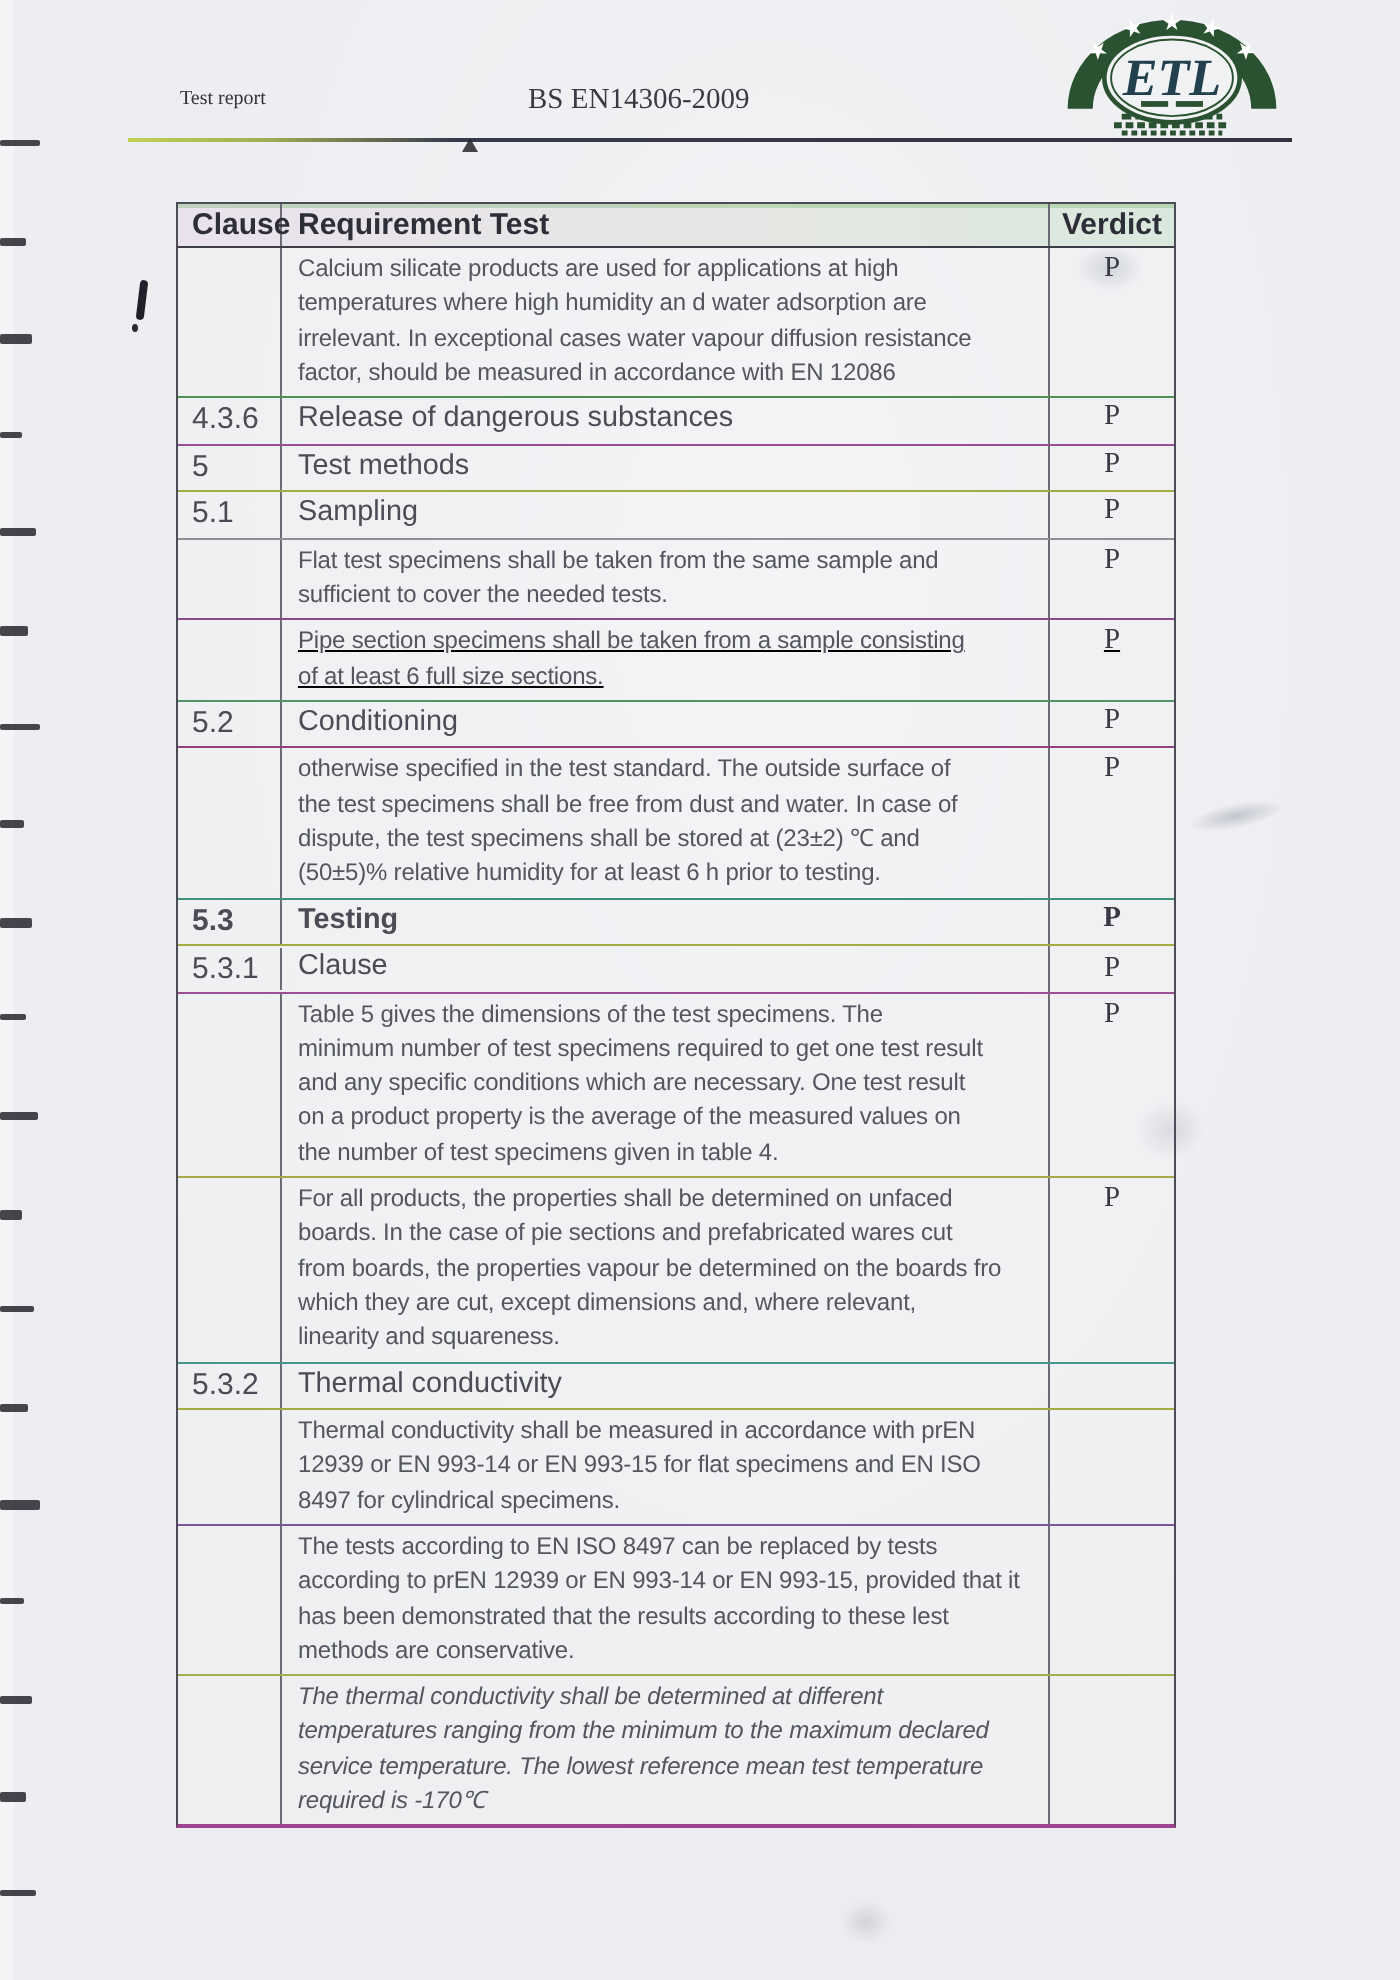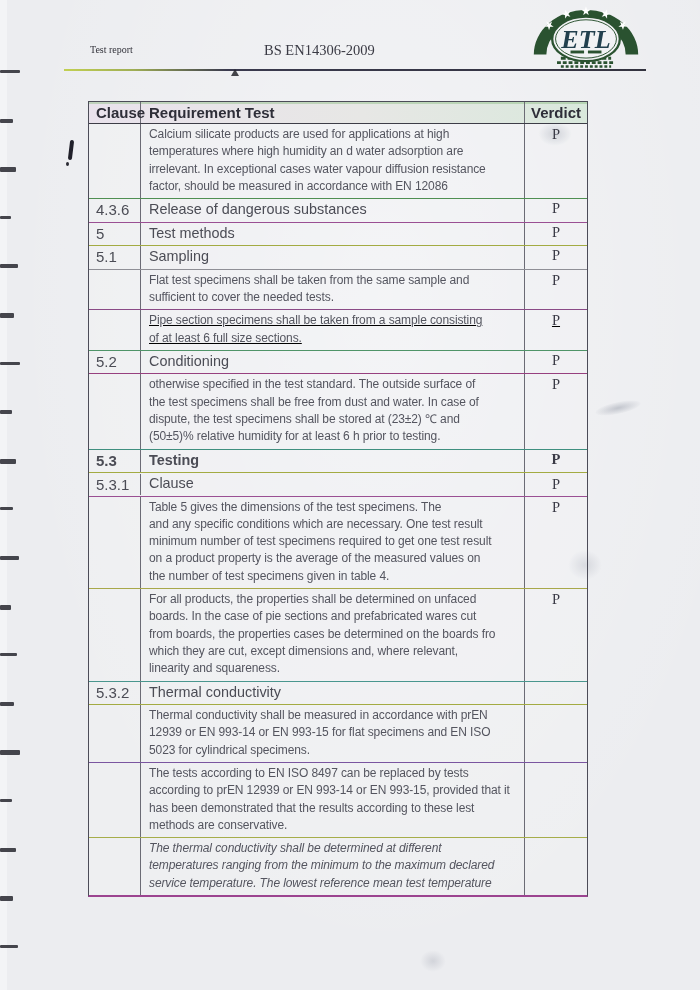--- a/index.html
+++ b/index.html
@@ -204,54 +204,54 @@
       <div class="cell req">
             <div class="line">Clause</div>
           </div>
       <div class="cell verdict">P</div>
     </div>
 
     <div class="row body" style="border-top-color: rgb(154, 79, 147);">
       <div class="cell clause"></div>
       <div class="cell req">
             <div class="line">Table 5 gives the dimensions of the test specimens. The</div>
+            <div class="line">minimum number of test specimens required to get one test result</div>
             <div class="line">and any specific conditions which are necessary. One test result</div>
-            <div class="line">minimum number of test specimens required to get one test result</div>
             <div class="line">on a product property is the average of the measured values on</div>
             <div class="line">the number of test specimens given in table 4.</div>
           </div>
       <div class="cell verdict">P</div>
     </div>
 
     <div class="row body" style="border-top-color: rgb(168, 168, 74);">
       <div class="cell clause"></div>
       <div class="cell req">
             <div class="line">For all products, the properties shall be determined on unfaced</div>
             <div class="line">boards. In the case of pie sections and prefabricated wares cut</div>
-            <div class="line">from boards, the properties cases be determined on the boards fro</div>
+            <div class="line">from boards, the properties vapour be determined on the boards fro</div>
             <div class="line">which they are cut, except dimensions and, where relevant,</div>
             <div class="line">linearity and squareness.</div>
           </div>
       <div class="cell verdict">P</div>
     </div>
 
     <div class="row section" style="border-top-color: rgb(73, 150, 142);">
       <div class="cell clause">5.3.2</div>
       <div class="cell req">
             <div class="line">Thermal conductivity</div>
           </div>
       <div class="cell verdict"></div>
     </div>
 
     <div class="row body" style="border-top-color: rgb(163, 171, 66);">
       <div class="cell clause"></div>
       <div class="cell req">
             <div class="line">Thermal conductivity shall be measured in accordance with prEN</div>
             <div class="line">12939 or EN 993-14 or EN 993-15 for flat specimens and EN ISO</div>
-            <div class="line">5023 for cylindrical specimens.</div>
+            <div class="line">8497 for cylindrical specimens.</div>
           </div>
       <div class="cell verdict"></div>
     </div>
 
     <div class="row body" style="border-top-color: rgb(122, 85, 160);">
       <div class="cell clause"></div>
       <div class="cell req">
             <div class="line">The tests according to EN ISO 8497 can be replaced by tests</div>
             <div class="line">according to prEN 12939 or EN 993-14 or EN 993-15, provided that it</div>
             <div class="line">has been demonstrated that the results according to these lest</div>
@@ -259,19 +259,20 @@
           </div>
       <div class="cell verdict"></div>
     </div>
 
     <div class="row body" style="border-top-color: rgb(166, 173, 74); font-style: italic;">
       <div class="cell clause"></div>
       <div class="cell req">
             <div class="line">The thermal conductivity shall be determined at different</div>
             <div class="line">temperatures ranging from the minimum to the maximum declared</div>
             <div class="line">service temperature. The lowest reference mean test temperature</div>
+            <div class="line">required is -170℃</div>
           </div>
       <div class="cell verdict"></div>
     </div>
   </div>
   </div>
 
 </div>
 
 </body></html>

